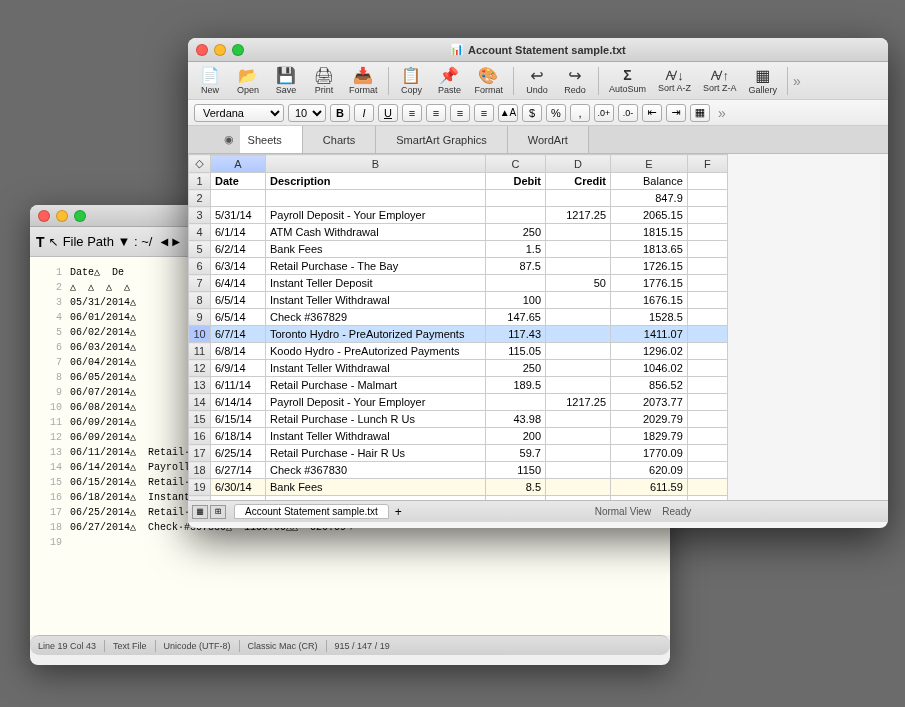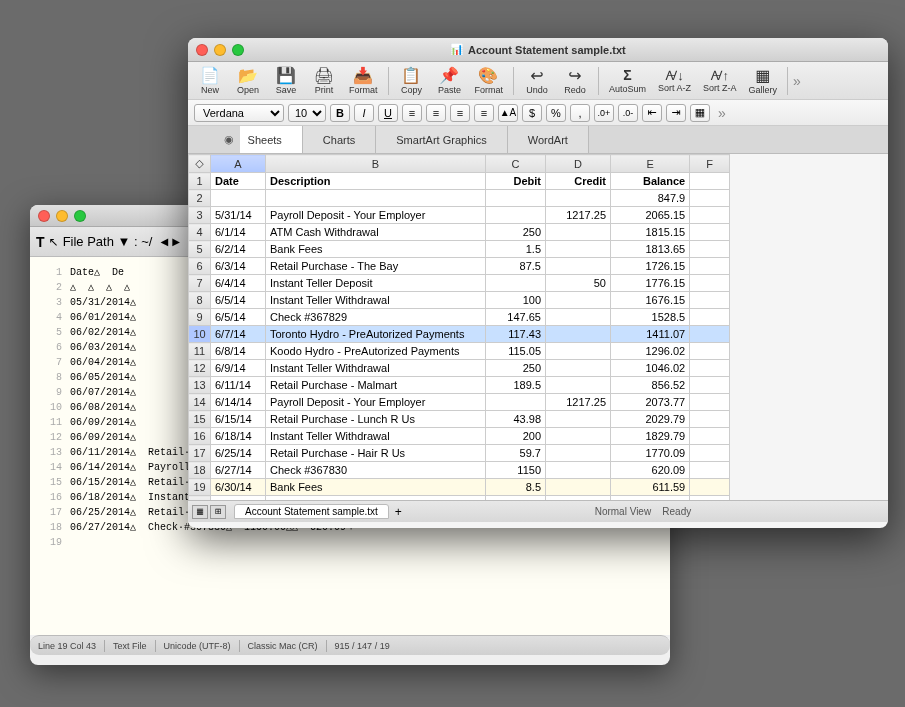--- a/index.html
+++ b/index.html
@@ -530,21 +530,21 @@
           </tr>
         </thead>
         <tbody>
 
           <tr>
             <td class="row-header">1</td>
             <td class="col-a" style="font-weight:bold;">Date</td>
             <td class="col-b" style="font-weight:bold;">Description</td>
             <td class="col-c num" style="font-weight:bold;">Debit</td>
             <td class="col-d num" style="font-weight:bold;">Credit</td>
-            <td class="col-e num" style="font-weight:bold;padding-left:32px;">Balance</td>
+            <td class="col-e num" style="font-weight:normal;padding-left:32px;">Balance</td>
             <td class="col-f"></td>
           </tr>
 
           <tr>
             <td class="row-header">2</td>
             <td class="col-a"></td>
             <td class="col-b"></td>
             <td class="col-c num"></td>
             <td class="col-d num"></td>
             <td class="col-e num">847.9</td>

